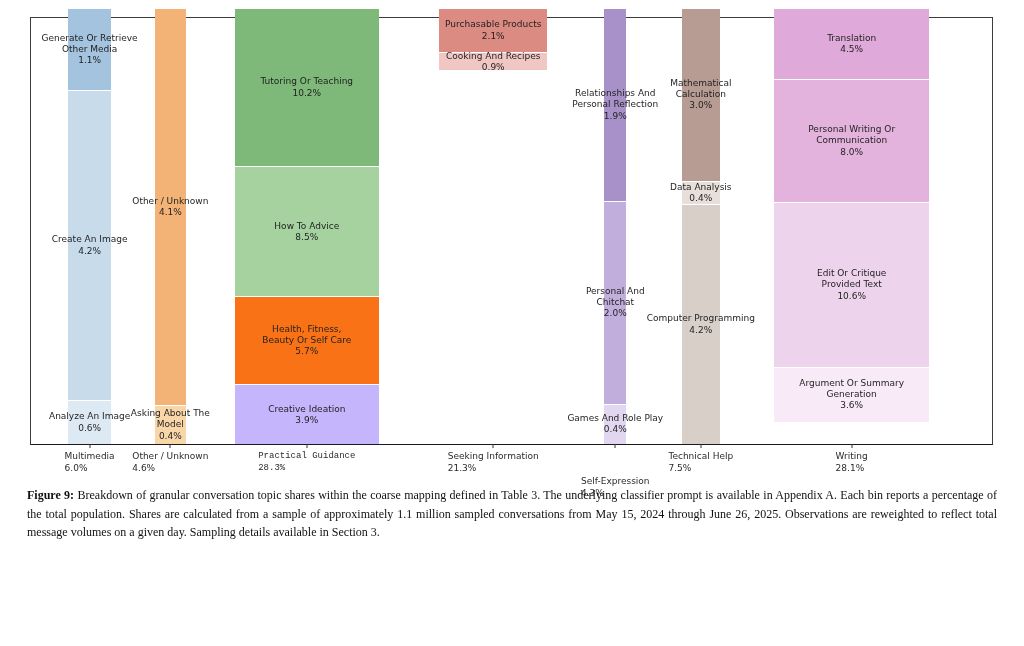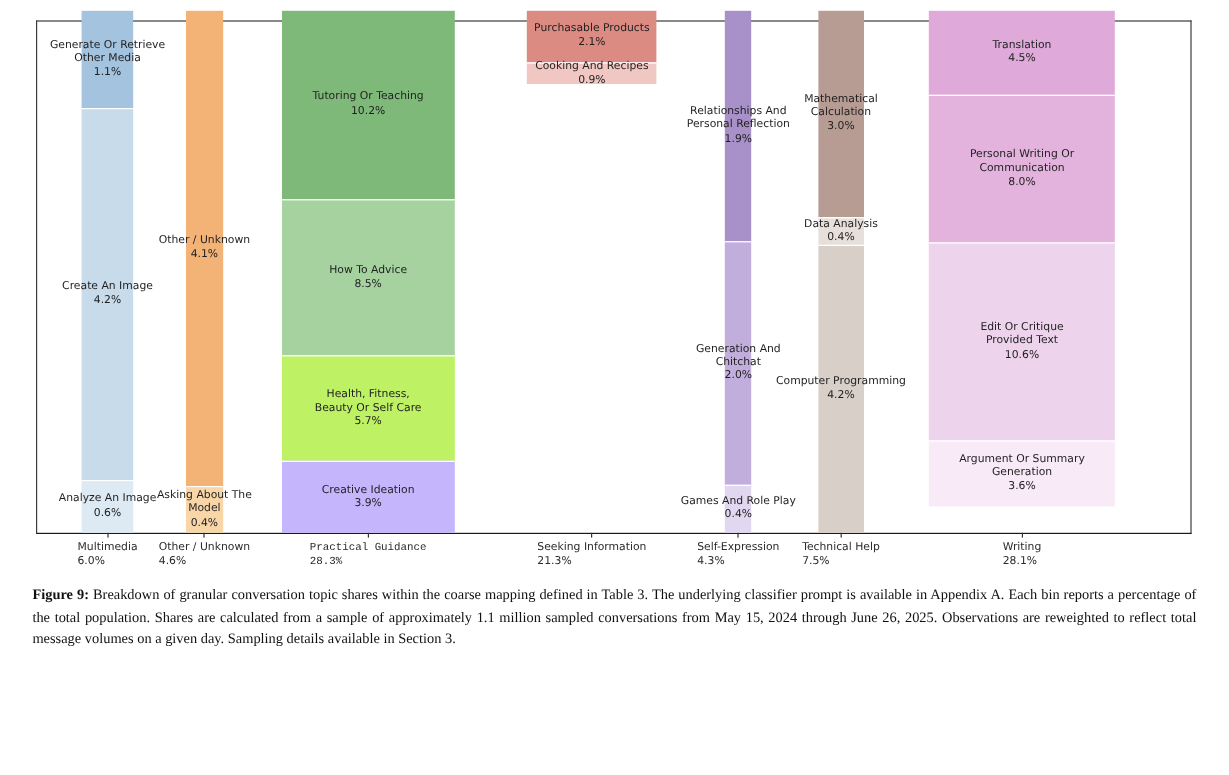--- a/index.html
+++ b/index.html
@@ -120,21 +120,21 @@
             <div>Tutoring Or Teaching</div>
             <div>10.2%</div>
           </div>
         </div>
         <div class="segment" style="height: 30.0353%; background: rgb(166, 210, 160);">
           <div class="seg-label">
             <div>How To Advice</div>
             <div>8.5%</div>
           </div>
         </div>
-        <div class="segment" style="height: 20.1413%; background: #bef264;">
+        <div class="segment" style="height: 20.1413%; background: #f97316;">
           <div class="seg-label">
             <div>Health, Fitness,</div>
             <div>Beauty Or Self Care</div>
             <div>5.7%</div>
           </div>
         </div>
         <div class="segment" style="height: 13.7809%; background: #c4b5fd; padding-left: 44px;">
           <div class="seg-label">
             <div>Creative Ideation</div>
             <div>3.9%</div>
@@ -168,34 +168,34 @@
       <div class="chart-column" style="left: 59.65%; width: 2.3%;">
         <div class="segment" style="height: 44.186%; background: rgb(168, 144, 200);">
           <div class="seg-label">
             <div>Relationships And</div>
             <div>Personal Reflection</div>
             <div>1.9%</div>
           </div>
         </div>
         <div class="segment" style="height: 46.5116%; background: rgb(194, 174, 221);">
           <div class="seg-label">
-            <div>Generation And</div>
+            <div>Personal And</div>
             <div>Chitchat</div>
             <div>2.0%</div>
           </div>
         </div>
         <div class="segment" style="height: 9.30233%; background: rgb(225, 215, 240);">
           <div class="seg-label">
             <div>Games And Role Play</div>
             <div>0.4%</div>
           </div>
         </div>
       </div>
       <div class="x-tick" style="left: 60.8%;"></div>
-      <div class="x-label" style="left: 60.8%;">
+      <div class="x-label" style="left: 60.8%; margin-top: 25px;">
         <div>Self-Expression</div>
         <div>4.3%</div>
       </div>
       <div class="chart-column" style="left: 67.75%; width: 3.9%;">
         <div class="segment" style="height: 39.4737%; background: rgb(182, 156, 147);">
           <div class="seg-label">
             <div>Mathematical</div>
             <div>Calculation</div>
             <div>3.0%</div>
           </div>

